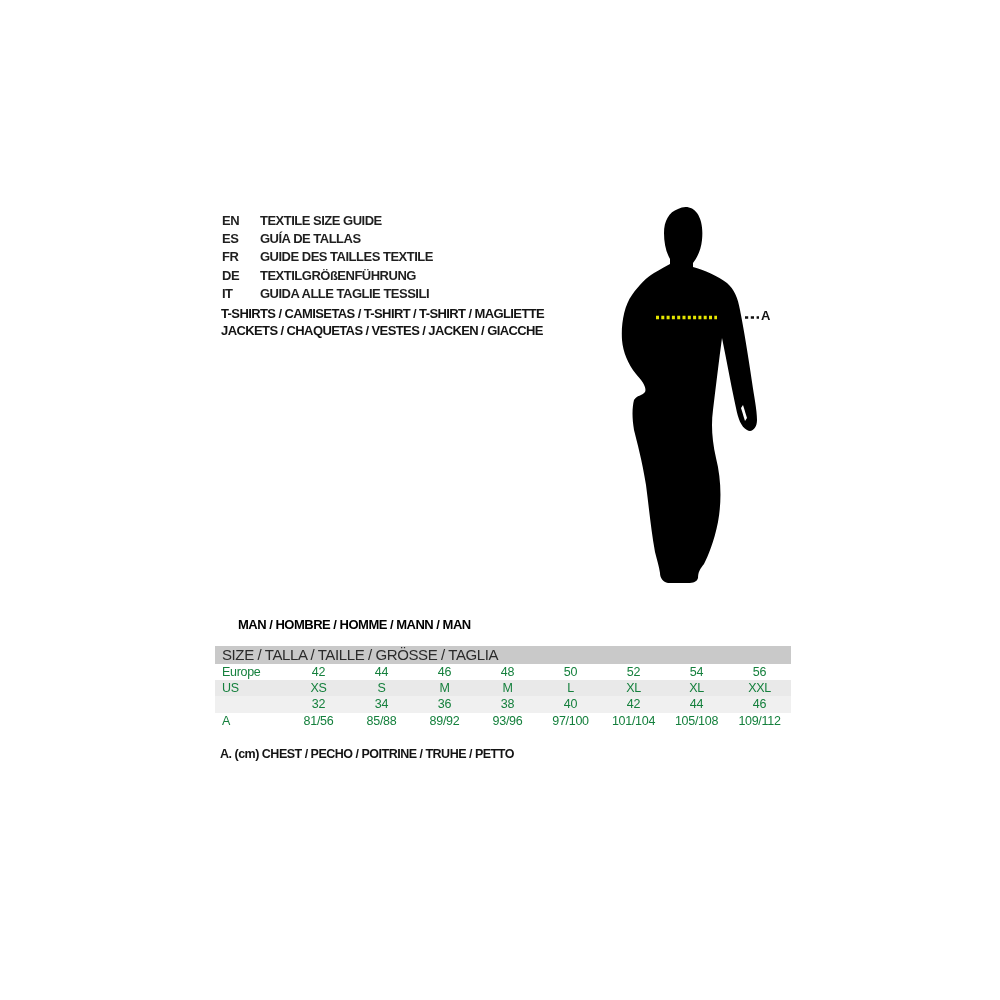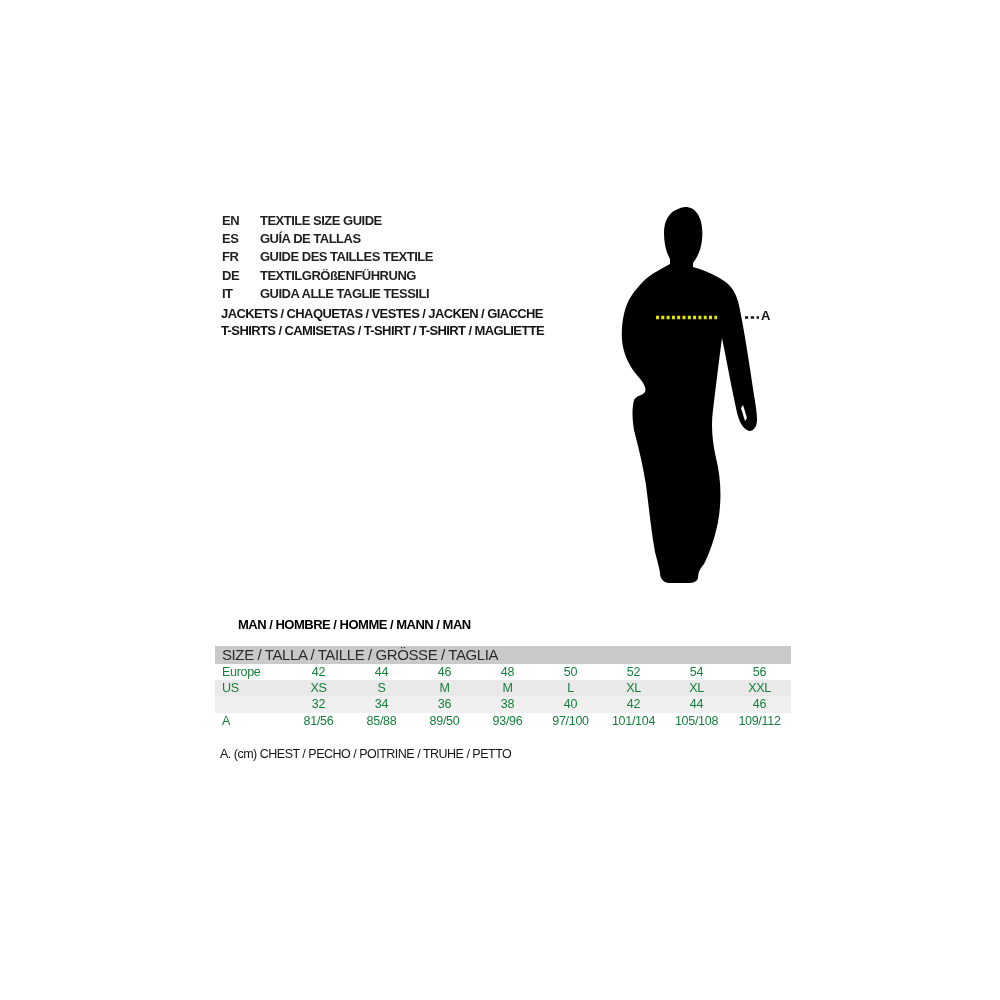--- a/index.html
+++ b/index.html
@@ -114,21 +114,21 @@
     flex: 1 1 0;
     text-align: center;
   }
 
   
   .footnote {
     position: absolute;
     left: 220px;
     top: 747px;
     font-size: 12.5px;
-    font-weight: normal;
+    font-weight: bold;
     letter-spacing: -0.5px;
     color: #141414;
     white-space: nowrap;
   }
 </style>
 </head>
 <body>
 
 <div class="canvas">
 
@@ -149,22 +149,22 @@
       <span class="lang-code">DE</span>
       <span class="lang-label">TEXTILGRÖßENFÜHRUNG</span>
     </div>
     <div class="lang-row">
       <span class="lang-code">IT</span>
       <span class="lang-label">GUIDA ALLE TAGLIE TESSILI</span>
     </div>
   </div>
 
   <div class="product-lines">
+    <div>T-SHIRTS / CAMISETAS / T-SHIRT / T-SHIRT / MAGLIETTE</div>
     <div>JACKETS / CHAQUETAS / VESTES / JACKEN / GIACCHE</div>
-    <div>T-SHIRTS / CAMISETAS / T-SHIRT / T-SHIRT / MAGLIETTE</div>
   </div>
 
   <svg class="figure-svg" viewBox="600 200 200 400" xmlns="http://www.w3.org/2000/svg">
     <path fill="#000000" d="
       M 678 209
       C 685 205 693 207 697 213
       C 702 220 703 230 702 240
       C 701 250 697 258 693 263
       L 693 267
       C 704 270 718 276 727 283
@@ -241,21 +241,21 @@
       <span class="cell">40</span>
       <span class="cell">42</span>
       <span class="cell">44</span>
       <span class="cell">46</span>
     </div>
 
     <div class="trow row-a">
       <span class="rlabel">A</span>
       <span class="cell">81/56</span>
       <span class="cell">85/88</span>
-      <span class="cell">89/50</span>
+      <span class="cell">89/92</span>
       <span class="cell">93/96</span>
       <span class="cell">97/100</span>
       <span class="cell">101/104</span>
       <span class="cell">105/108</span>
       <span class="cell">109/112</span>
     </div>
   </div>
 
   <div class="footnote">A. (cm) CHEST / PECHO / POITRINE / TRUHE / PETTO</div>
 

